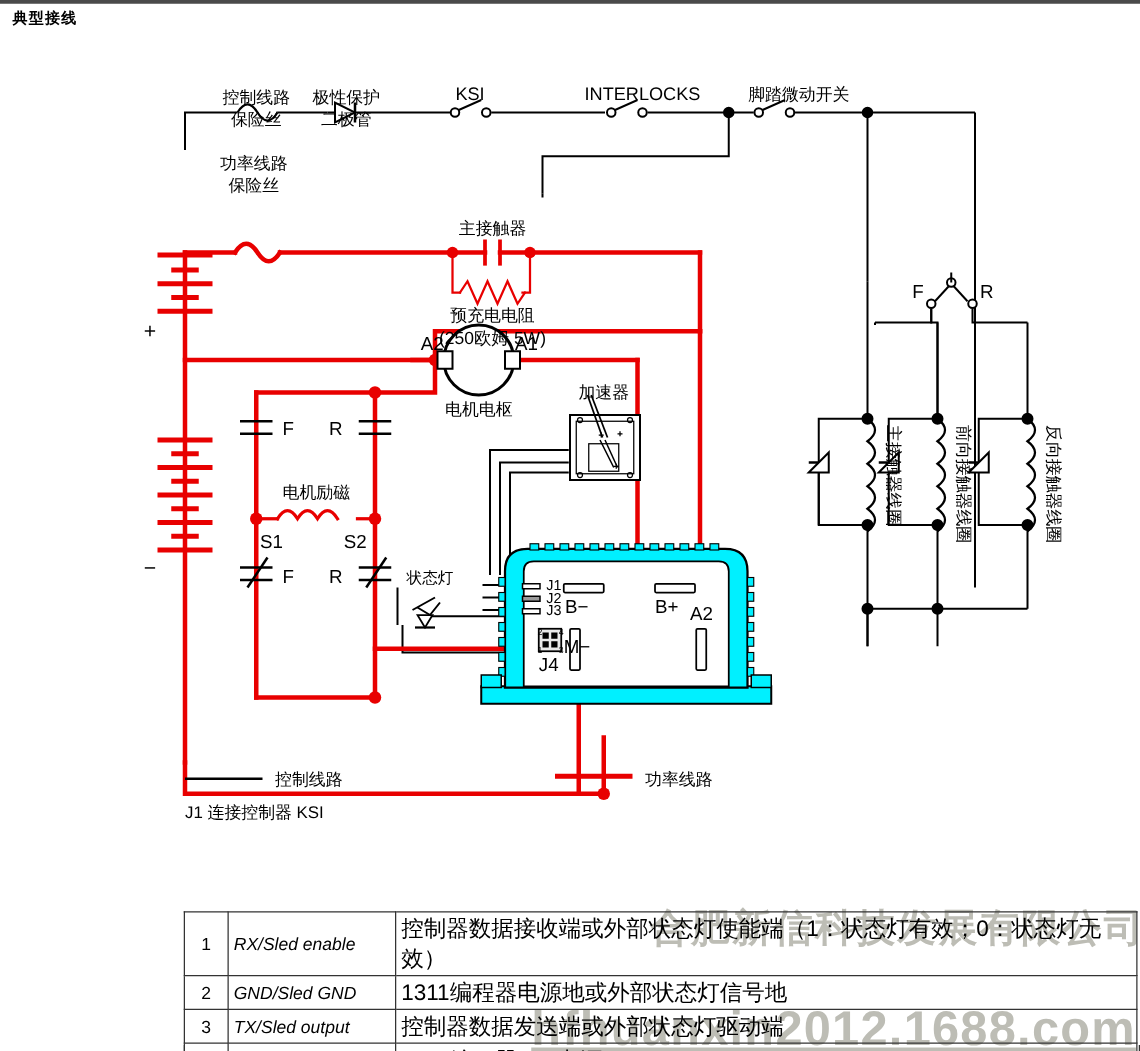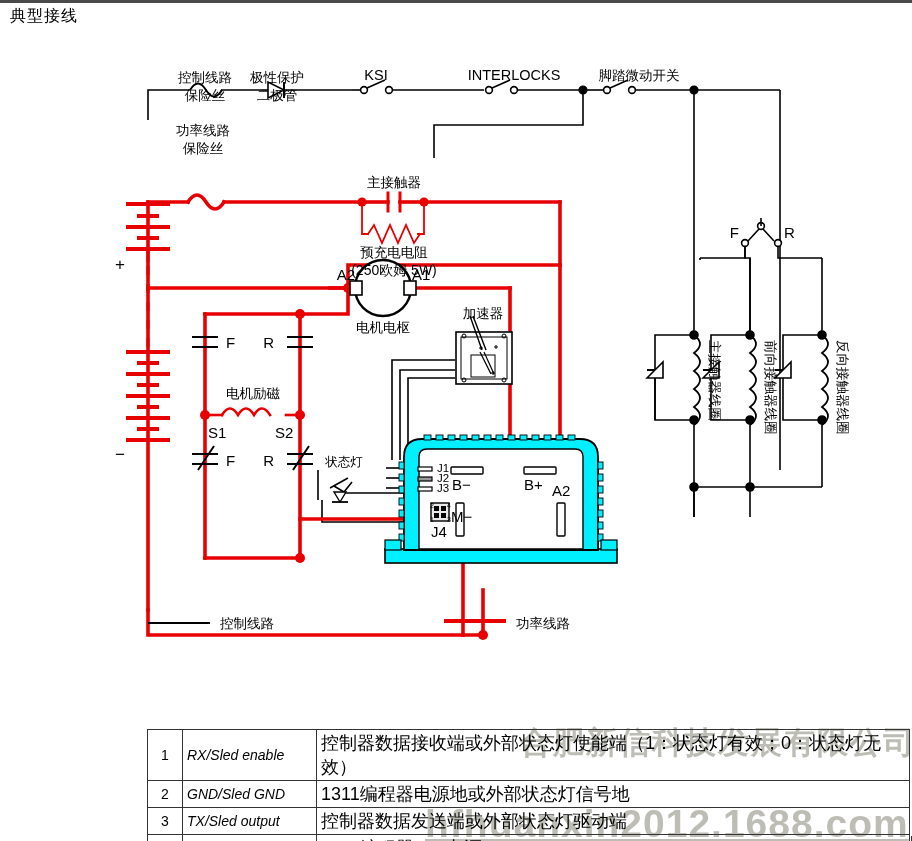--- a/index.html
+++ b/index.html
@@ -1,19 +1,19 @@
 <!DOCTYPE html>
 <html><head>
 <meta charset="utf-8">
 <style>
   html,body{margin:0;padding:0;background:#fff;}
   body{width:912px;height:841px;position:relative;overflow:hidden;
        font-family:"Liberation Sans","DejaVu Sans",sans-serif;color:#000;}
   .topbar{position:absolute;left:0;top:0;width:912px;height:3px;background:#4a4a4a;}
-  .page-title{position:absolute;left:10px;top:6px;font-size:16px;font-weight:normal;letter-spacing:1px;}
+  .page-title{position:absolute;left:10px;top:6px;font-size:12px;font-weight:bold;letter-spacing:1px;}
   #diagram{position:absolute;left:0;top:30px;width:912px;height:700px;}
   .notes{position:absolute;left:148px;top:640px;width:760px;font-size:13.5px;line-height:20.5px;}
   .note-line{white-space:nowrap;}
   .legend{position:absolute;left:148px;top:615px;width:500px;height:20px;font-size:13.5px;}
   .lg-sw{display:inline-block;width:62px;height:0;border-top:2px solid #000;vertical-align:4px;}
   .lg-sw.red{border-top:4px solid #e80000;vertical-align:5px;}
   .lg-txt{display:inline-block;margin-left:10px;}
   .lg-b{position:absolute;left:296px;top:0;}
   table.pins{position:absolute;left:147px;top:729px;width:763px;border-collapse:collapse;
              font-size:13px;background:transparent;}
@@ -370,20 +370,21 @@
     <text x="552" y="466" font-size="15">A2</text>
   </g>
 </svg>
 
 <div class="legend">
   <span class="lg-sw"></span><span class="lg-txt">控制线路</span>
   <span class="lg-b"><span class="lg-sw red"></span><span class="lg-txt">功率线路</span></span>
 </div>
 
 <div class="notes">
+  <div class="note-line">J1 连接控制器 KSI</div>
 </div>
 
 <div class="wm wm1">合肥新信科技发展有限公司</div>
 <div class="wm wm2">hfhuanxin2012.1688.com</div>
 
 <table class="pins">
   <tbody>
     <tr>
       <td class="c-num">1</td>
       <td class="c-name">RX/Sled enable</td>

